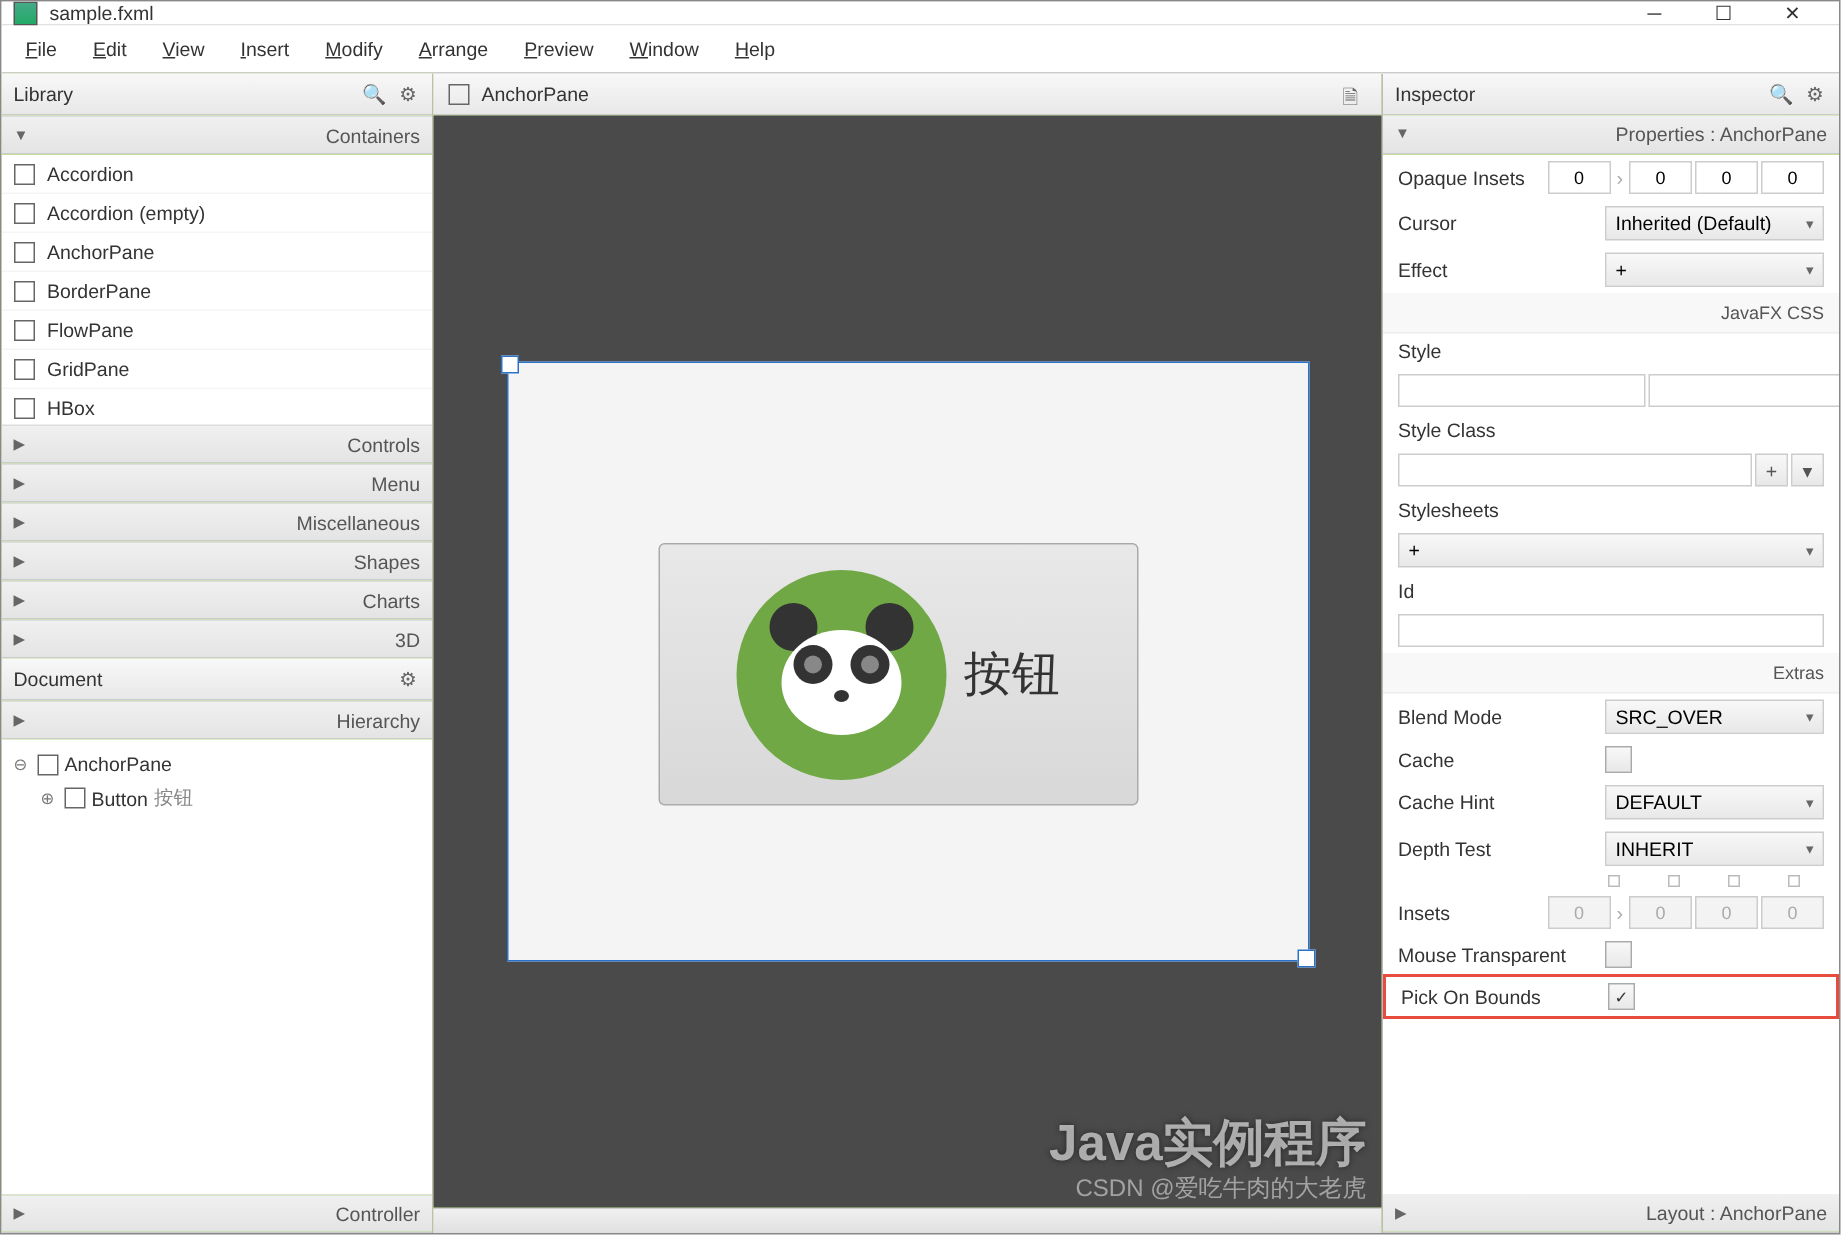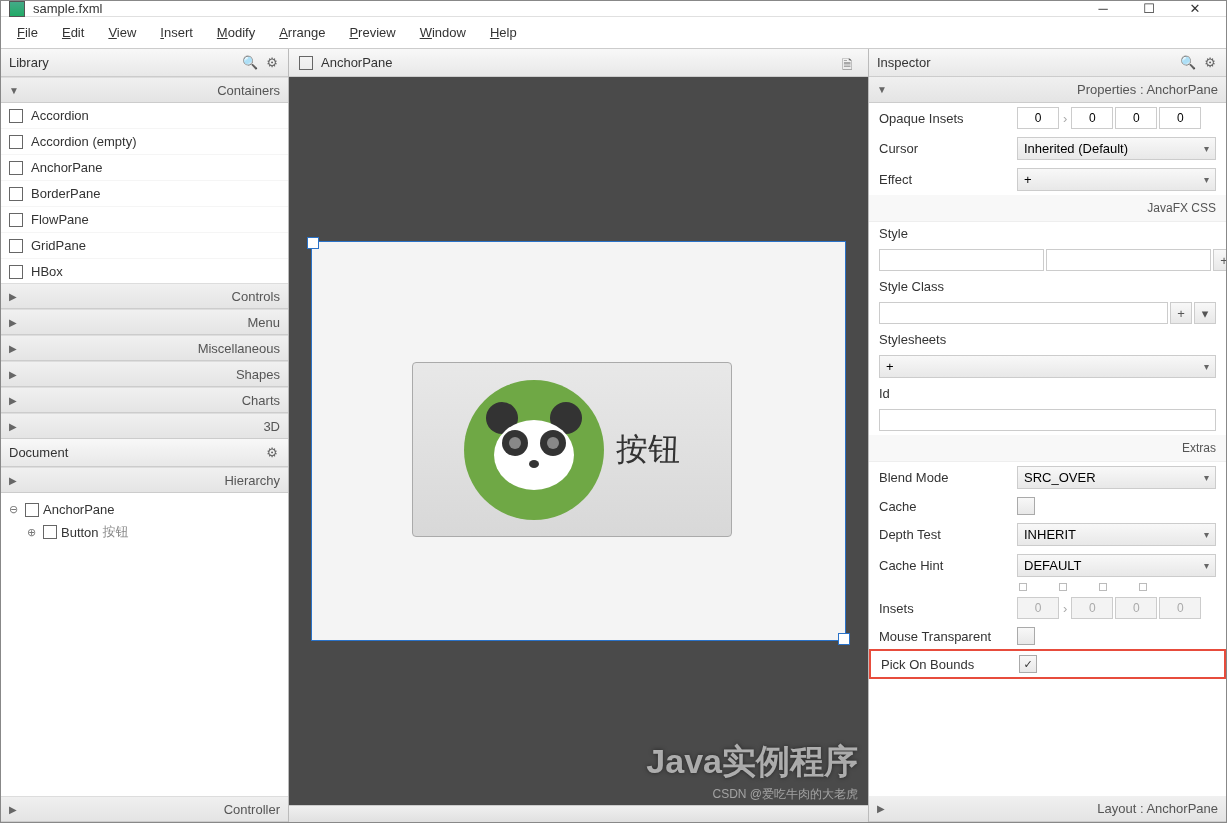--- a/index.html
+++ b/index.html
@@ -9,21 +9,21 @@
 .titlebar .title { flex: 1; color: #333; }
 .winbtns { display: flex; }
 .winbtn { width: 46px; height: 30px; display: flex; align-items: center; justify-content: center; color: #333; }
 .menubar { height: 32px; display: flex; align-items: center; padding: 0 16px; gap: 24px; border-bottom: 1px solid #ccc; background: #fff; }
 .menubar span { color: #333; }
 .menubar span u { text-decoration: underline; }
 .workspace { flex: 1; display: flex; overflow: hidden; }
 .panel { background: #bef264; display: flex; flex-direction: column; }
 .left { width: 288px; border-right: 1px solid #bbb; }
 .center { flex: 1; display: flex; flex-direction: column; }
-.right { width: 358px; border-left: 1px solid #bbb; }
+.right { width: 305px; border-left: 1px solid #bbb; }
 .panel-header { height: 28px; background: linear-gradient(#f8f8f8,#e8e8e8); border-bottom: 1px solid #ccc; display: flex; align-items: center; padding: 0 8px; font-weight: 400; color: #333; }
 .panel-header .flex { flex: 1; }
 .panel-header .search-icon, .panel-header .gear-icon { width: 16px; height: 16px; margin-left: 6px; color: #666; display: flex; align-items: center; justify-content: center; }
 .section-header { height: 26px; background: linear-gradient(#f0f0f0,#e4e4e4); border-top: 1px solid #ddd; border-bottom: 1px solid #ccc; display: flex; align-items: center; justify-content: flex-end; padding: 0 8px; color: #555; cursor: pointer; }
 .section-header .arrow { margin-right: auto; font-size: 10px; color: #666; }
 .lib-list { background: #fff; max-height: 180px; overflow-y: scroll; }
 .lib-item { display: flex; align-items: center; padding: 5px 8px; gap: 8px; color: #333; border-bottom: 1px solid #f5f5f5; cursor: pointer; }
 .lib-icon { width: 14px; height: 14px; border: 1px solid #666; display: inline-block; }
 .doc-tree { background: #fff; flex: 1; padding: 6px 4px; }
 .tree-row { display: flex; align-items: center; gap: 4px; padding: 3px 4px; color: #333; }
@@ -59,21 +59,21 @@
 .prop-field input.small { width: 42px; flex: none; text-align: center; }
 .prop-field input.disabled { background: #f3f3f3; color: #aaa; }
 .combo { flex: 1; border: 1px solid #ccc; background: linear-gradient(#f8f8f8,#e8e8e8); padding: 3px 6px; display:flex; align-items:center; position:relative; }
 .combo::after { content:"▾"; position:absolute; right:6px; color:#666; font-size:10px; }
 .plus-btn { width: 22px; border: 1px solid #ccc; background: linear-gradient(#f8f8f8,#e8e8e8); display:flex; align-items:center; justify-content:center; color:#555; }
 .checkbox { width: 18px; height: 18px; border: 1px solid #aaa; background: linear-gradient(#f8f8f8,#e8e8e8); display:flex; align-items:center; justify-content:center; font-size:11px; color:#333; }
 .section-label-right { text-align: right; padding: 6px 10px; color: #555; background:#f8f8f8; border-bottom:1px solid #eee; font-size:12px; }
 .redbox { border: 2px solid #e74c3c !important; }
 .sep { color:#aaa; padding: 0 2px; align-self:center; }
 .watermark { position:absolute; right:10px; bottom:20px; color: rgba(255,255,255,0.6); font-size: 34px; font-weight: bold; pointer-events:none; text-shadow: 0 0 4px rgba(0,0,0,0.5); }
-.csdn { position:absolute; right:10px; bottom:2px; color: rgba(200,200,200,0.7); font-size: 12px; pointer-events:none; }
+.csdn { position:absolute; right:10px; bottom:2px; color: rgba(200,200,200,0.7); font-size: 16px; pointer-events:none; }
 .tiny-corners { display:flex; gap:32px; padding:2px 10px 2px 150px; }
 .tiny-corners span { width:8px; height:8px; border:1px solid #bbb; }
 </style>
 </head>
 <body>
 
 <div class="titlebar">
   <div class="app-icon"></div>
   <div class="title">sample.fxml</div>
   <div class="winbtns">
@@ -301,29 +301,29 @@
         <div class="prop-label">Blend Mode</div>
         <div class="combo">
             <span>SRC_OVER</span>
           </div>
       </div>
       <div class="prop-row">
         <div class="prop-label">Cache</div>
         <div class="checkbox"></div>
       </div>
       <div class="prop-row">
+        <div class="prop-label">Cache Hint</div>
+        <div class="combo">
+            <span>DEFAULT</span>
+          </div>
+      </div>
+      <div class="prop-row">
         <div class="prop-label">Depth Test</div>
         <div class="combo">
             <span>INHERIT</span>
-          </div>
-      </div>
-      <div class="prop-row">
-        <div class="prop-label">Cache Hint</div>
-        <div class="combo">
-            <span>DEFAULT</span>
           </div>
       </div>
       <div class="tiny-corners">
           <span></span>
           <span></span>
           <span></span>
           <span></span>
         </div>
       <div class="prop-row">
         <div class="prop-label">Insets</div>

